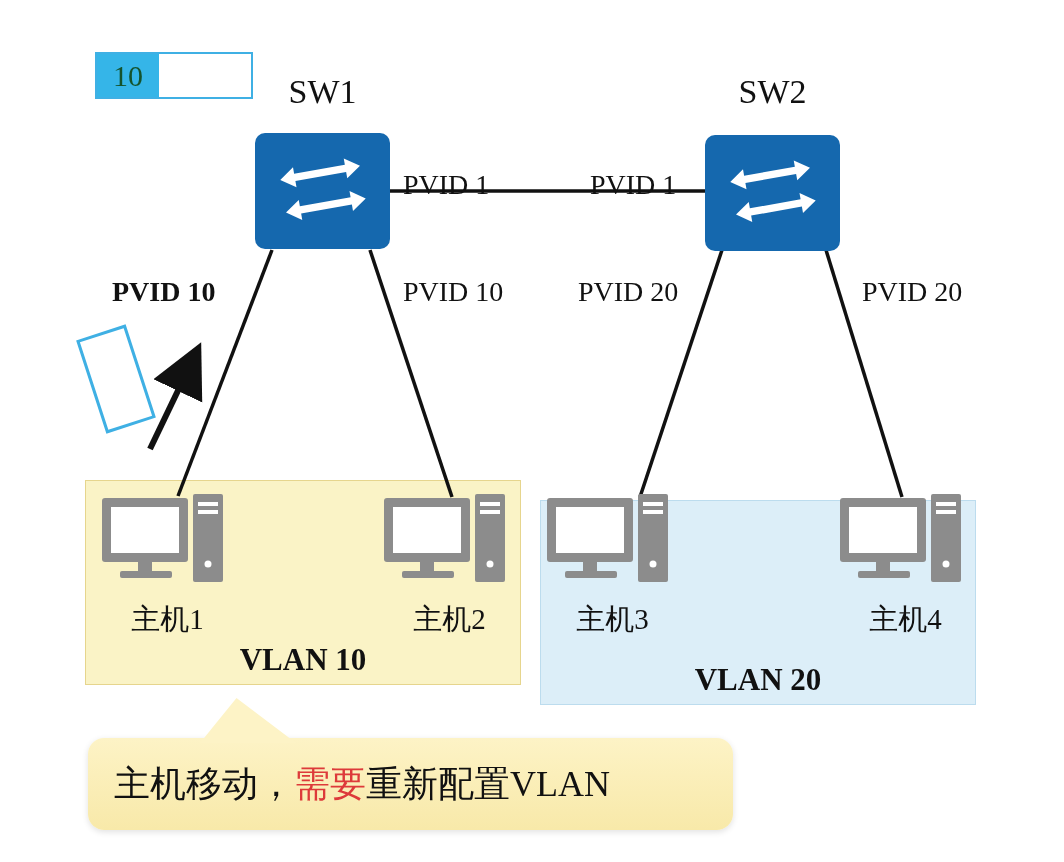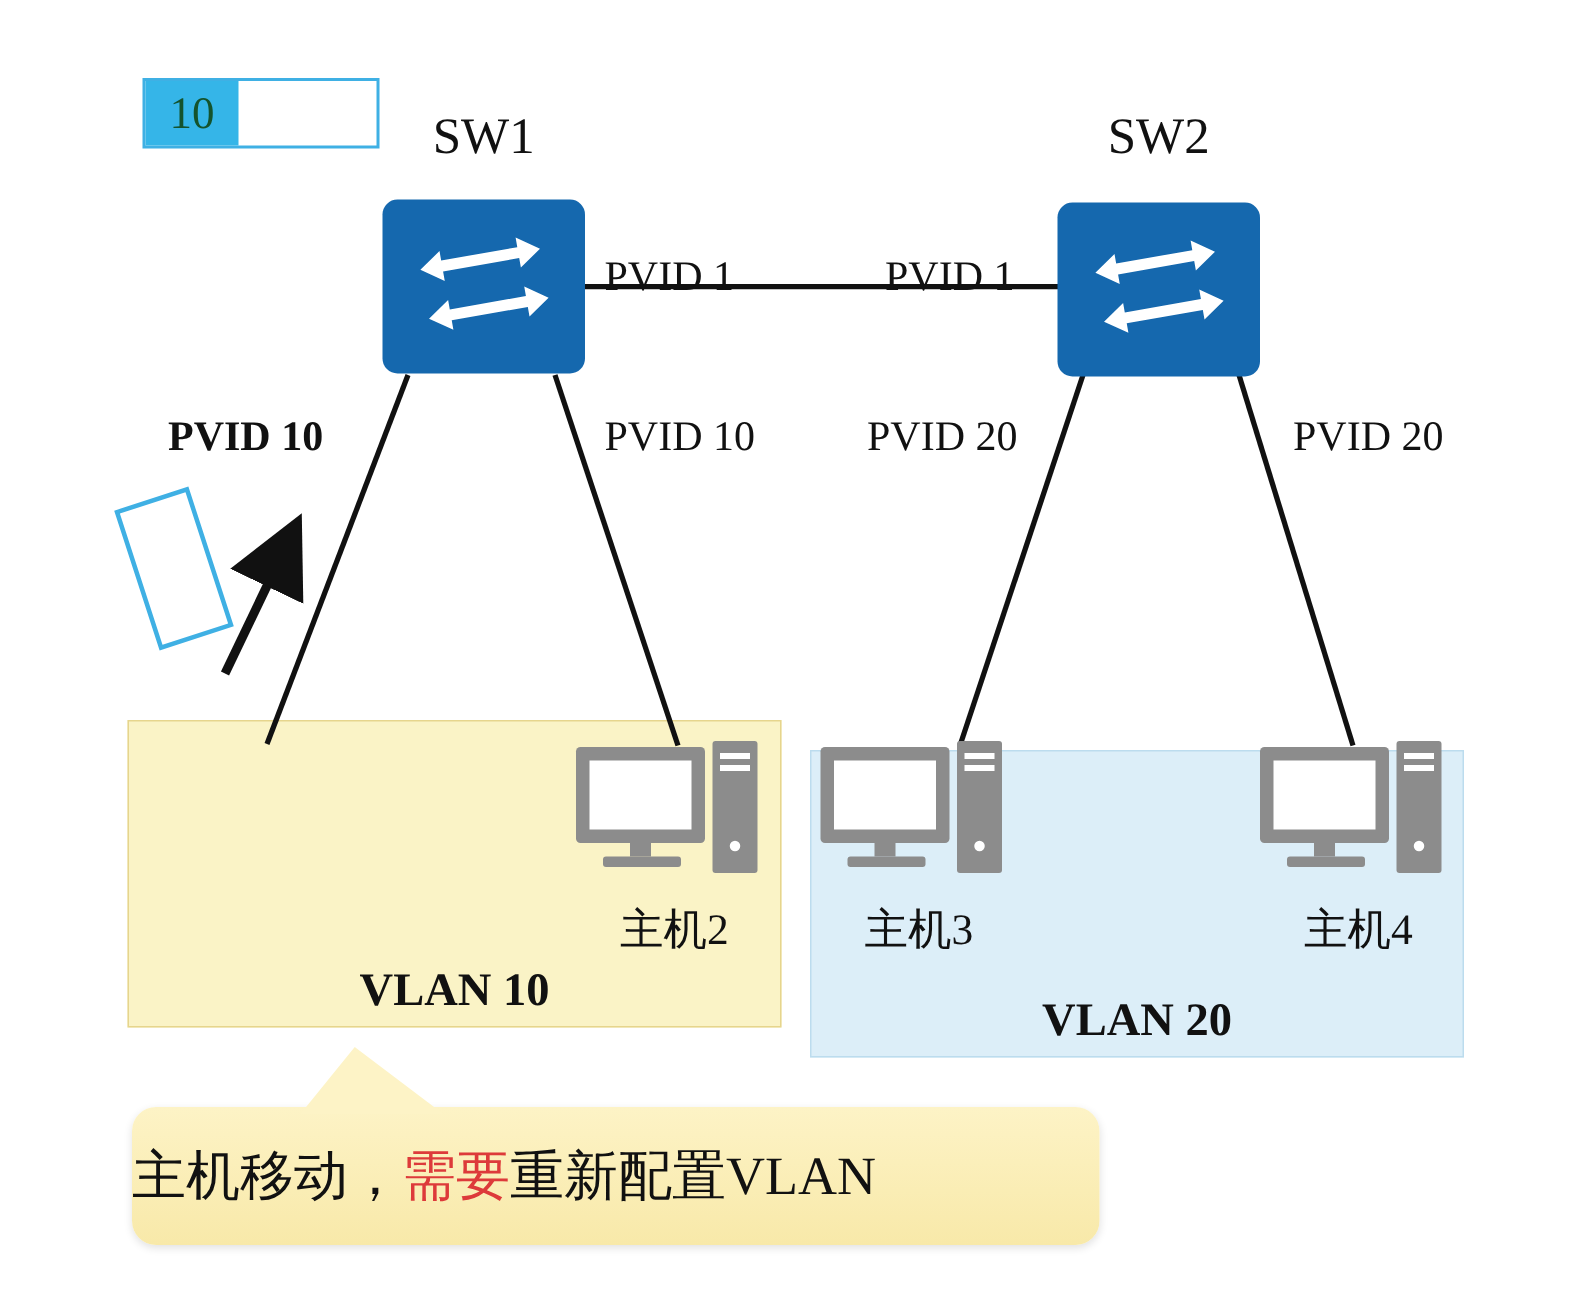--- a/index.html
+++ b/index.html
@@ -43,21 +43,21 @@
 
   
   .move-tag { position:absolute; left:90px; top:330px; width:52px; height:98px;
               border:3px solid var(--tag-border,#3fb0e4); background:#fff;
               transform:rotate(-18deg); z-index:3; }
 
   
   .bubble { position:absolute; left:88px; top:738px; width:645px; height:92px;
             background:linear-gradient(180deg,#fdf3c6,var(--bubble-bg,#f8e9a9));
             border-radius:16px; box-shadow:0 2px 6px rgba(0,0,0,0.12);
-            display:flex; align-items:center; z-index:3; }
+            display:flex; align-items:center; padding-left:26px; z-index:3; }
   .bubble-tail { position:absolute; left:200px; top:698px; width:96px; height:45px;
                  background:#fdf3c6; clip-path:polygon(38% 0, 0 100%, 100% 100%); z-index:4; }
   .bubble .txt { font-size:36px; }
   .bubble .hl { color:var(--highlight-red,#dd3a3a); }
 </style>
 </head>
 <body>
 
 <div class="canvas">
 
@@ -108,20 +108,35 @@
 
   <div class="pvid" style="left:403px; top:145px;">PVID 1</div>
   <div class="pvid" style="left:590px; top:145px;">PVID 1</div>
   <div class="pvid bold" style="left:112px; top:252px;">PVID 10</div>
   <div class="pvid" style="left:403px; top:252px;">PVID 10</div>
   <div class="pvid" style="left:578px; top:252px;">PVID 20</div>
   <div class="pvid" style="left:862px; top:252px;">PVID 20</div>
 
   <div class="move-tag"></div>
 
+  <div class="host" style="left:100px;">
+    <svg viewBox="0 0 135 100">
+      <g fill="#8c8c8c">
+        <rect x="2" y="6" width="86" height="64" rx="3"></rect>
+        <rect x="11" y="15" width="68" height="46" fill="#fff"></rect>
+        <rect x="38" y="70" width="14" height="9"></rect>
+        <rect x="20" y="79" width="52" height="7" rx="2"></rect>
+        <rect x="93" y="2" width="30" height="88" rx="2"></rect>
+        <rect x="98" y="10" width="20" height="4" fill="#fff"></rect>
+        <rect x="98" y="18" width="20" height="4" fill="#fff"></rect>
+        <circle cx="108" cy="72" r="3.5" fill="#fff"></circle>
+      </g>
+    </svg>
+    <div class="hlabel">主机1</div>
+  </div>
 
   <div class="host" style="left:382px;">
     <svg viewBox="0 0 135 100">
       <g fill="#8c8c8c">
         <rect x="2" y="6" width="86" height="64" rx="3"></rect>
         <rect x="11" y="15" width="68" height="46" fill="#fff"></rect>
         <rect x="38" y="70" width="14" height="9"></rect>
         <rect x="20" y="79" width="52" height="7" rx="2"></rect>
         <rect x="93" y="2" width="30" height="88" rx="2"></rect>
         <rect x="98" y="10" width="20" height="4" fill="#fff"></rect>

